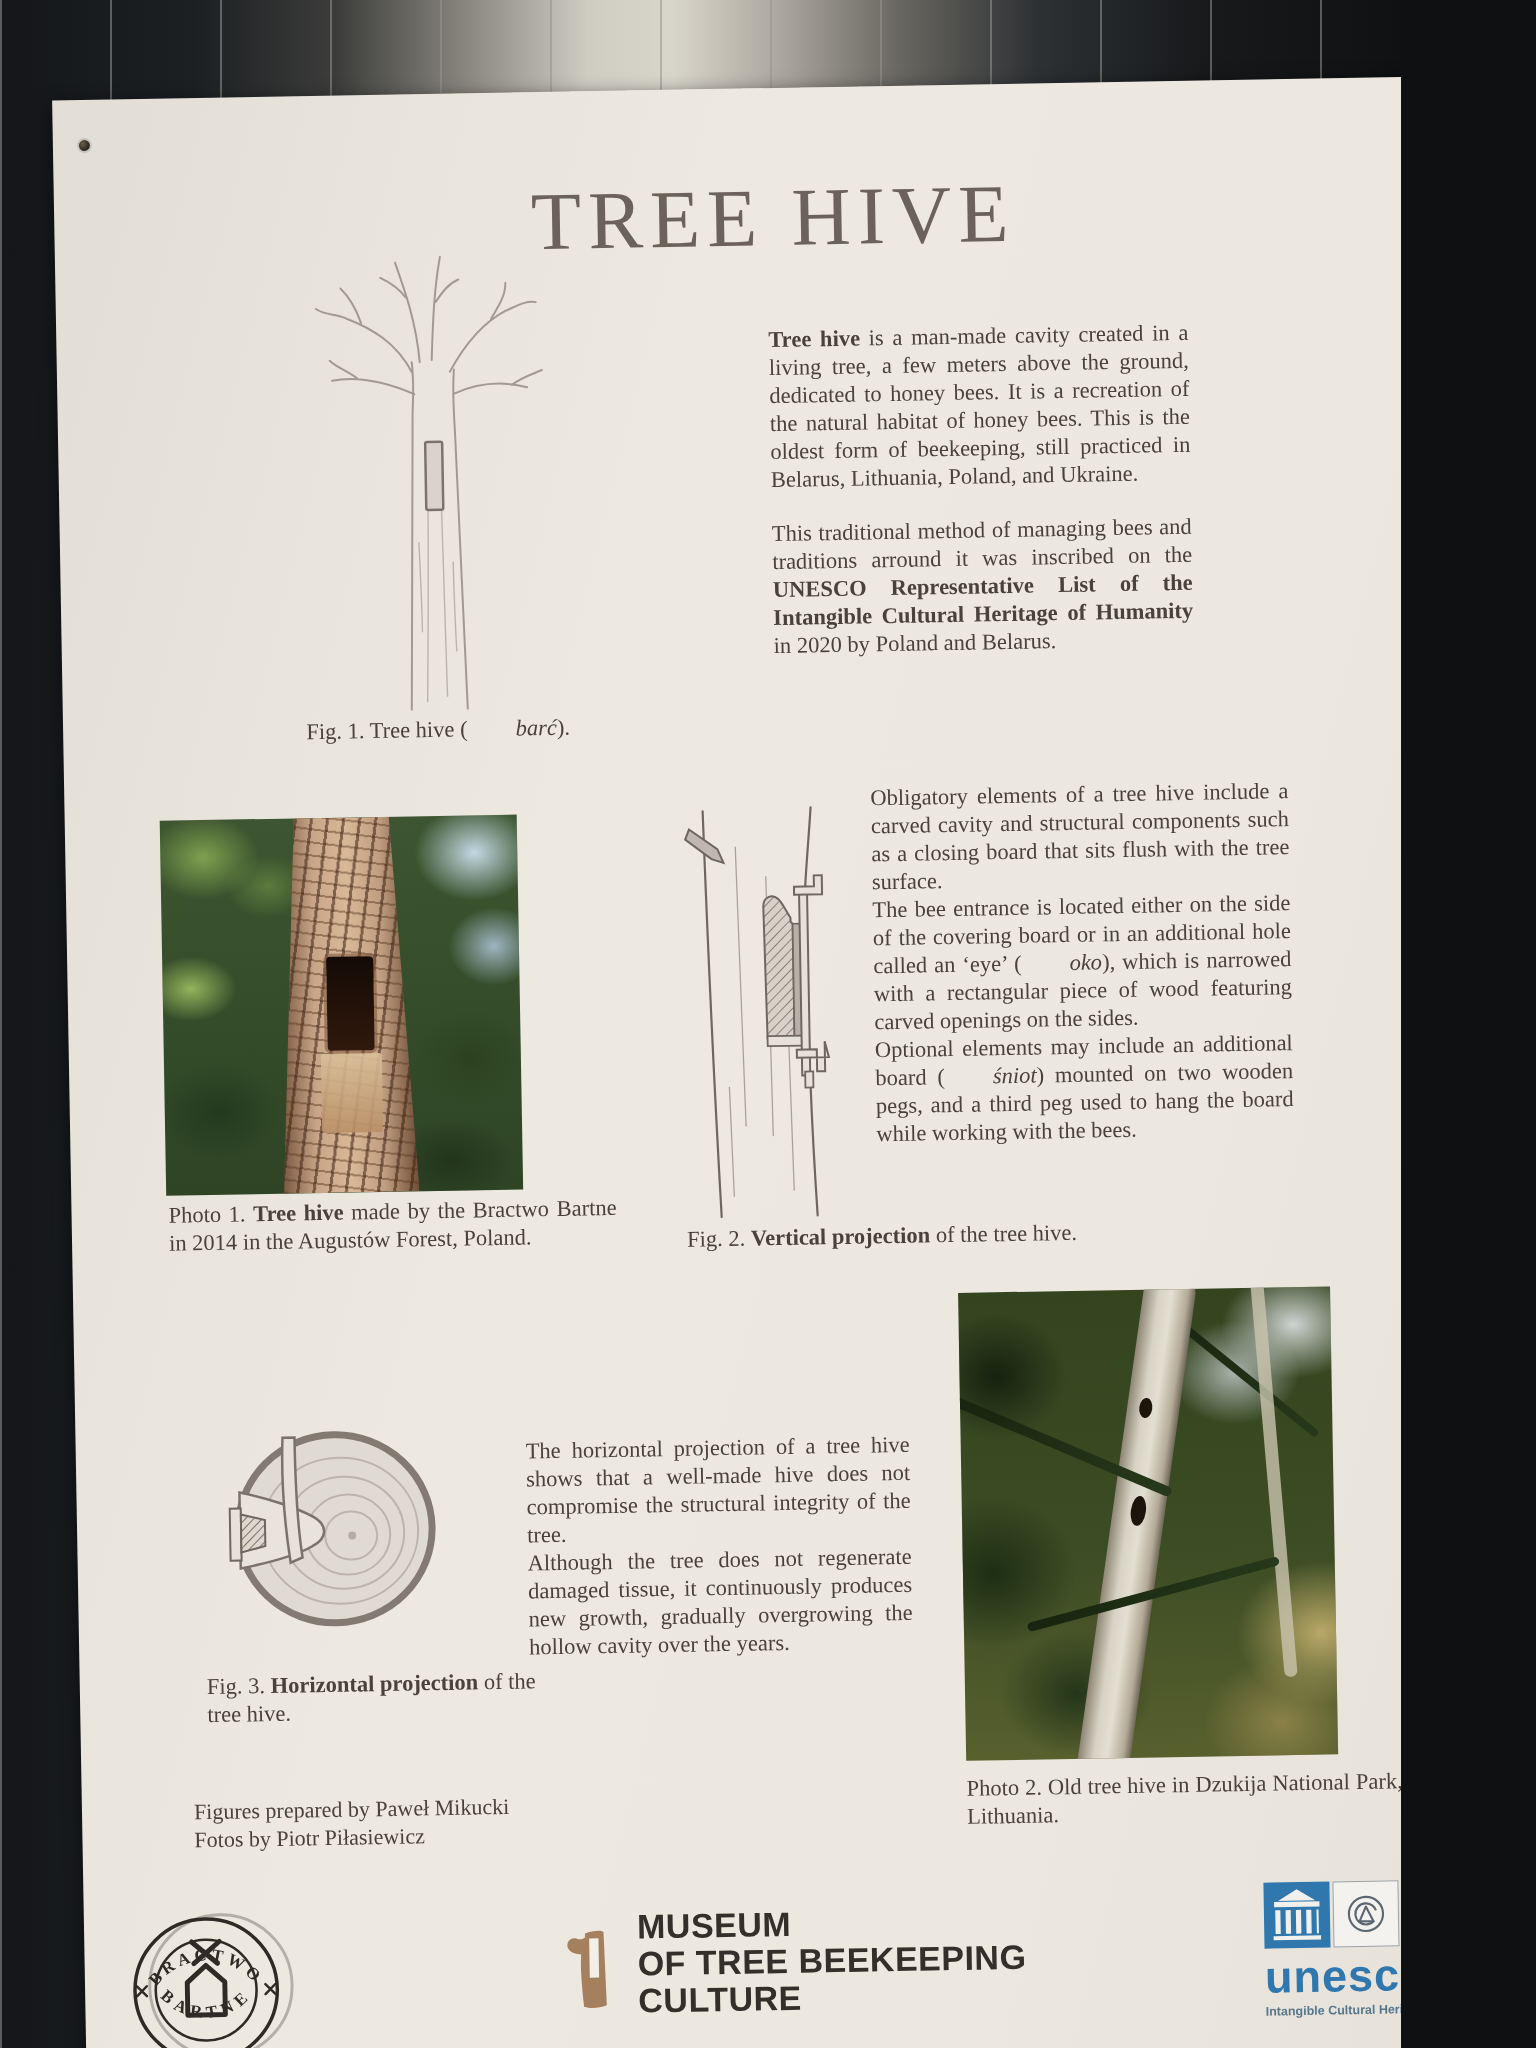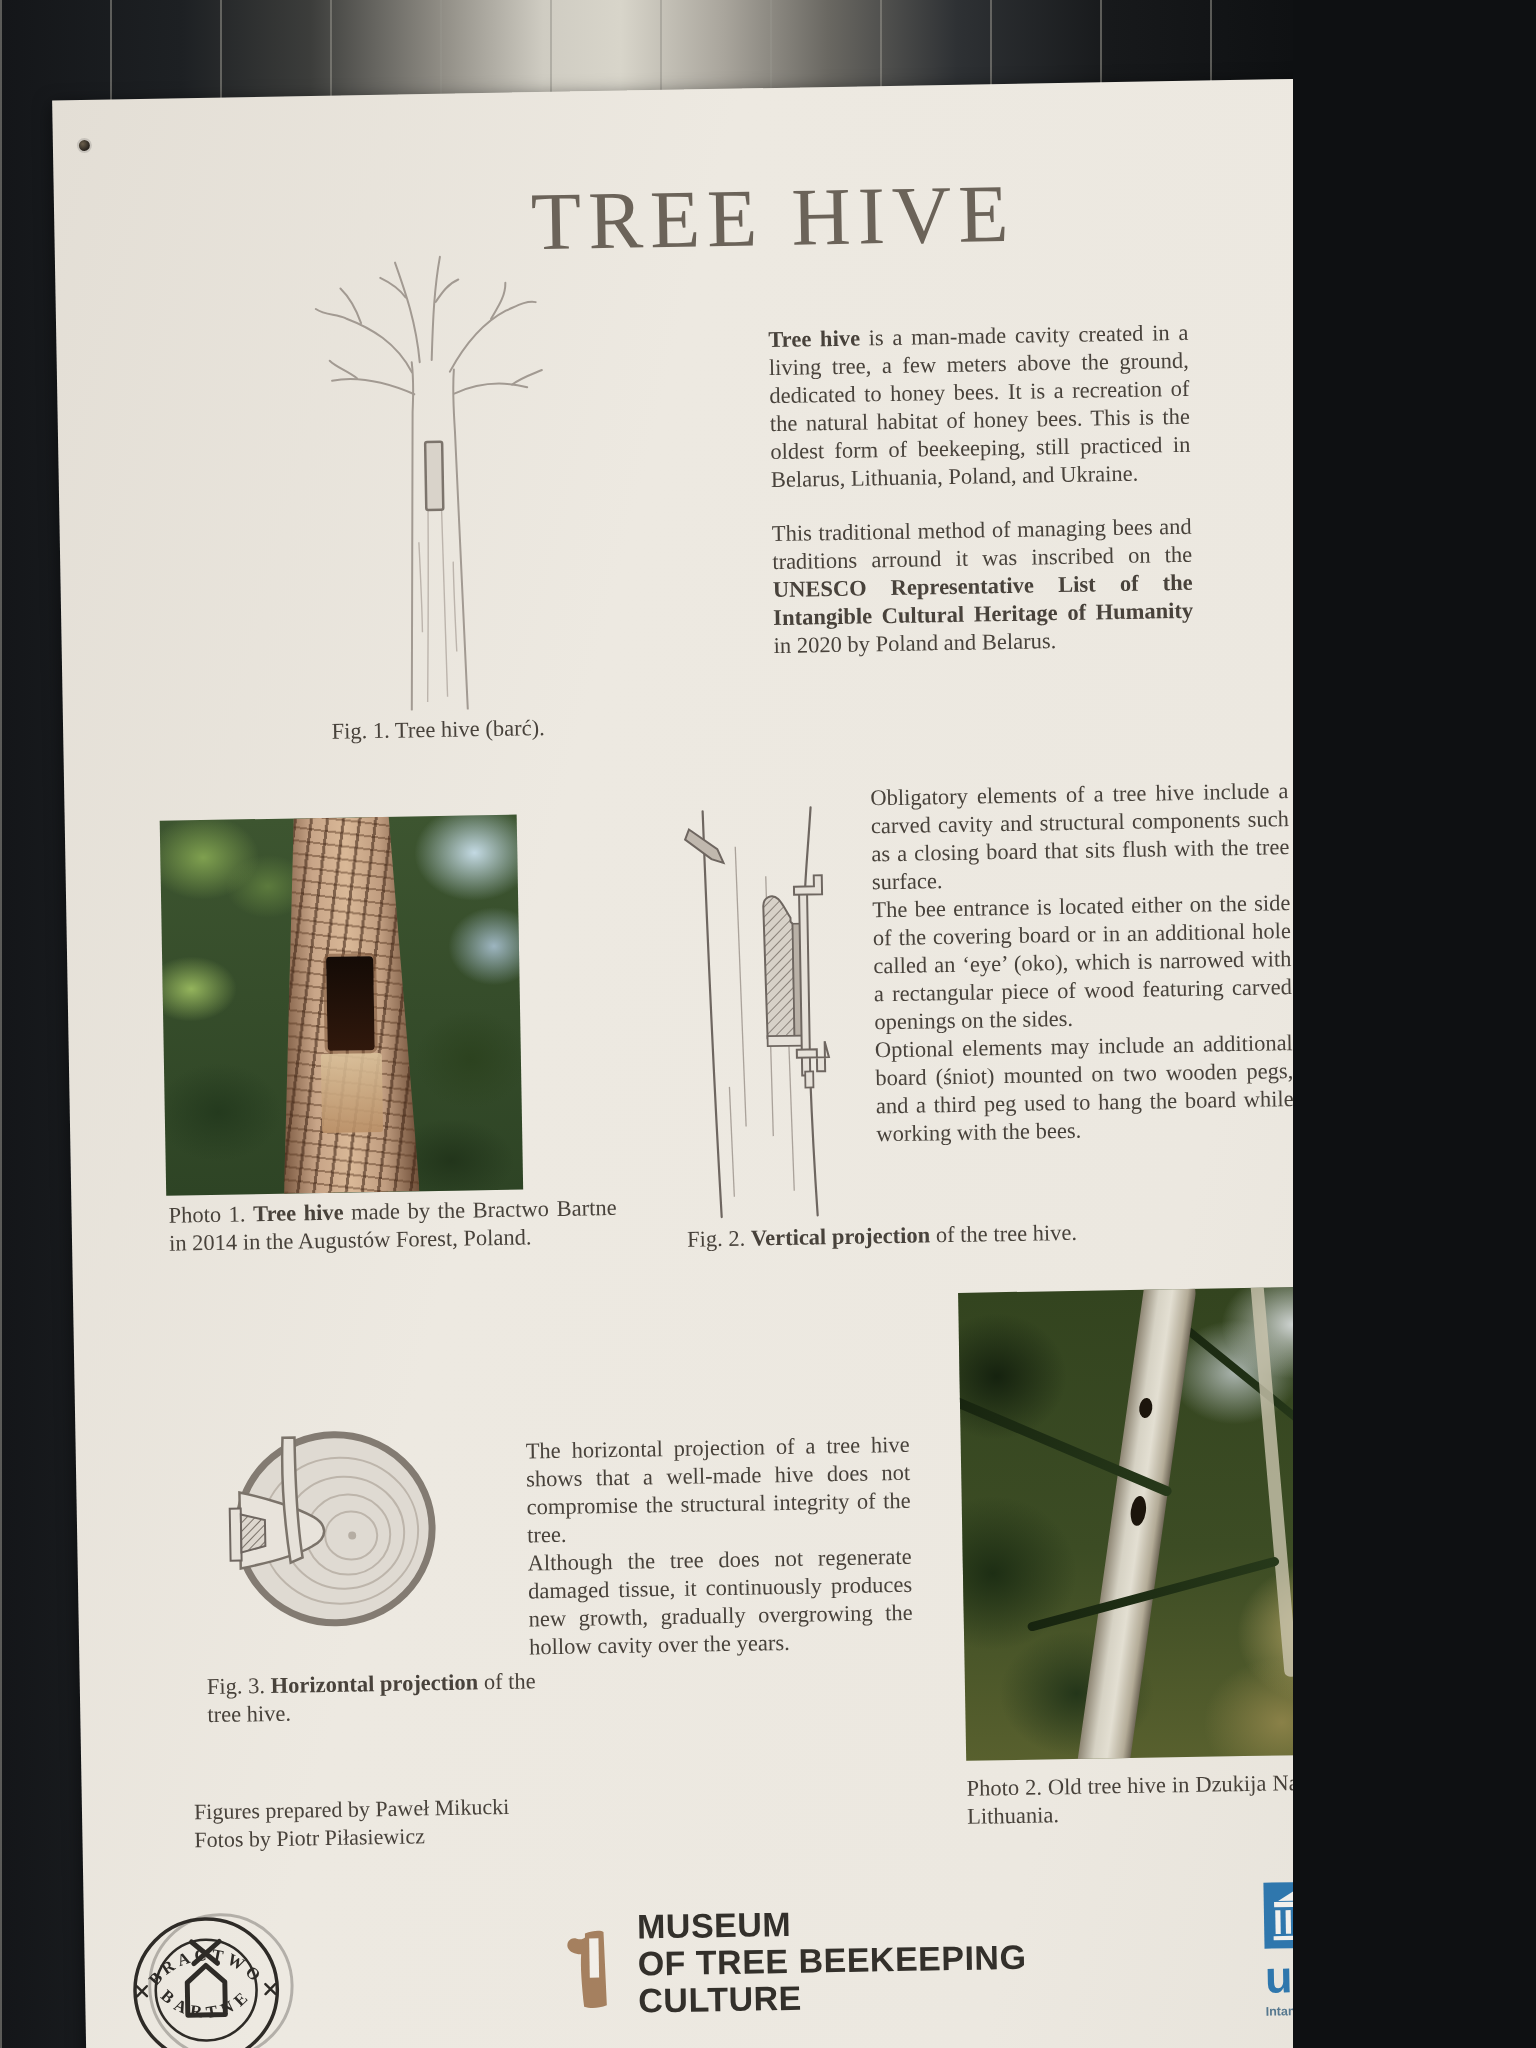--- a/index.html
+++ b/index.html
@@ -1,16 +1,16 @@
 <!DOCTYPE html>
 <html><head>
 <meta charset="utf-8">
 <style>
   html,body{margin:0;padding:0;background:#0e1012;}
-  #stage{position:relative;width:1293px;height:2048px;overflow:hidden;
+  #stage{position:relative;width:1401px;height:2048px;overflow:hidden;
          font-family:"Liberation Serif",serif;background:#17191c;}
   
   #slats{position:absolute;inset:0;background:
     repeating-linear-gradient(90deg, rgba(150,148,140,.55) 0 2px, rgba(0,0,0,0) 2px 110px),
     linear-gradient(90deg,#141619 0%,#1d2023 14%,#3c3d3b 24%,#8f8c84 34%,#cfccc2 42%,
                     #d8d5ca 48%,#a9a59c 56%,#6a6862 64%,#2e3134 74%,#17191b 86%,#0f1113 100%);}
   #poster{position:absolute;left:52px;top:88px;width:1438px;height:1992px;
           background:linear-gradient(105deg,#e3ded5 0%,#ede9e1 35%,#ece8e0 72%,#e5e1d8 100%);
           transform:rotate(-1deg);transform-origin:50% 0;
           box-shadow:0 4px 18px rgba(0,0,0,.55);color:#48423b;}
@@ -18,21 +18,21 @@
          background:radial-gradient(circle at 35% 35%,#6b5f4c,#2b2620 65%);
          box-shadow:0 0 0 2px rgba(0,0,0,.12);}
   .screw.left{left:26px;top:40px;}
   .screw.right{right:50px;top:16px;}
   .title{position:absolute;left:0;top:28px;width:100%;text-align:center;
          font-size:82px;letter-spacing:7px;color:#6b6359;font-weight:400;}
   .para{font-size:22.5px;line-height:28px;text-align:justify;margin:0 0 26px 0;}
   .para:last-child{margin-bottom:0;}
   .tight .para{margin-bottom:0;}
   .b{font-weight:bold;}
-  .i{}
+  .i{font-style:italic;margin-left:48px;}
   .caption{font-size:22.5px;line-height:28px;}
   .abs{position:absolute;}
   
   .sketch{position:absolute;}
   
   .photo1{position:absolute;left:95px;top:722px;width:357px;height:375px;overflow:hidden;
     background:
       radial-gradient(80px 60px at 12% 10%,#7fa04f,transparent 70%),
       radial-gradient(70px 50px at 8% 45%,#94b45c 0%,transparent 65%),
       radial-gradient(90px 70px at 15% 78%,#243a1e,transparent 70%),

